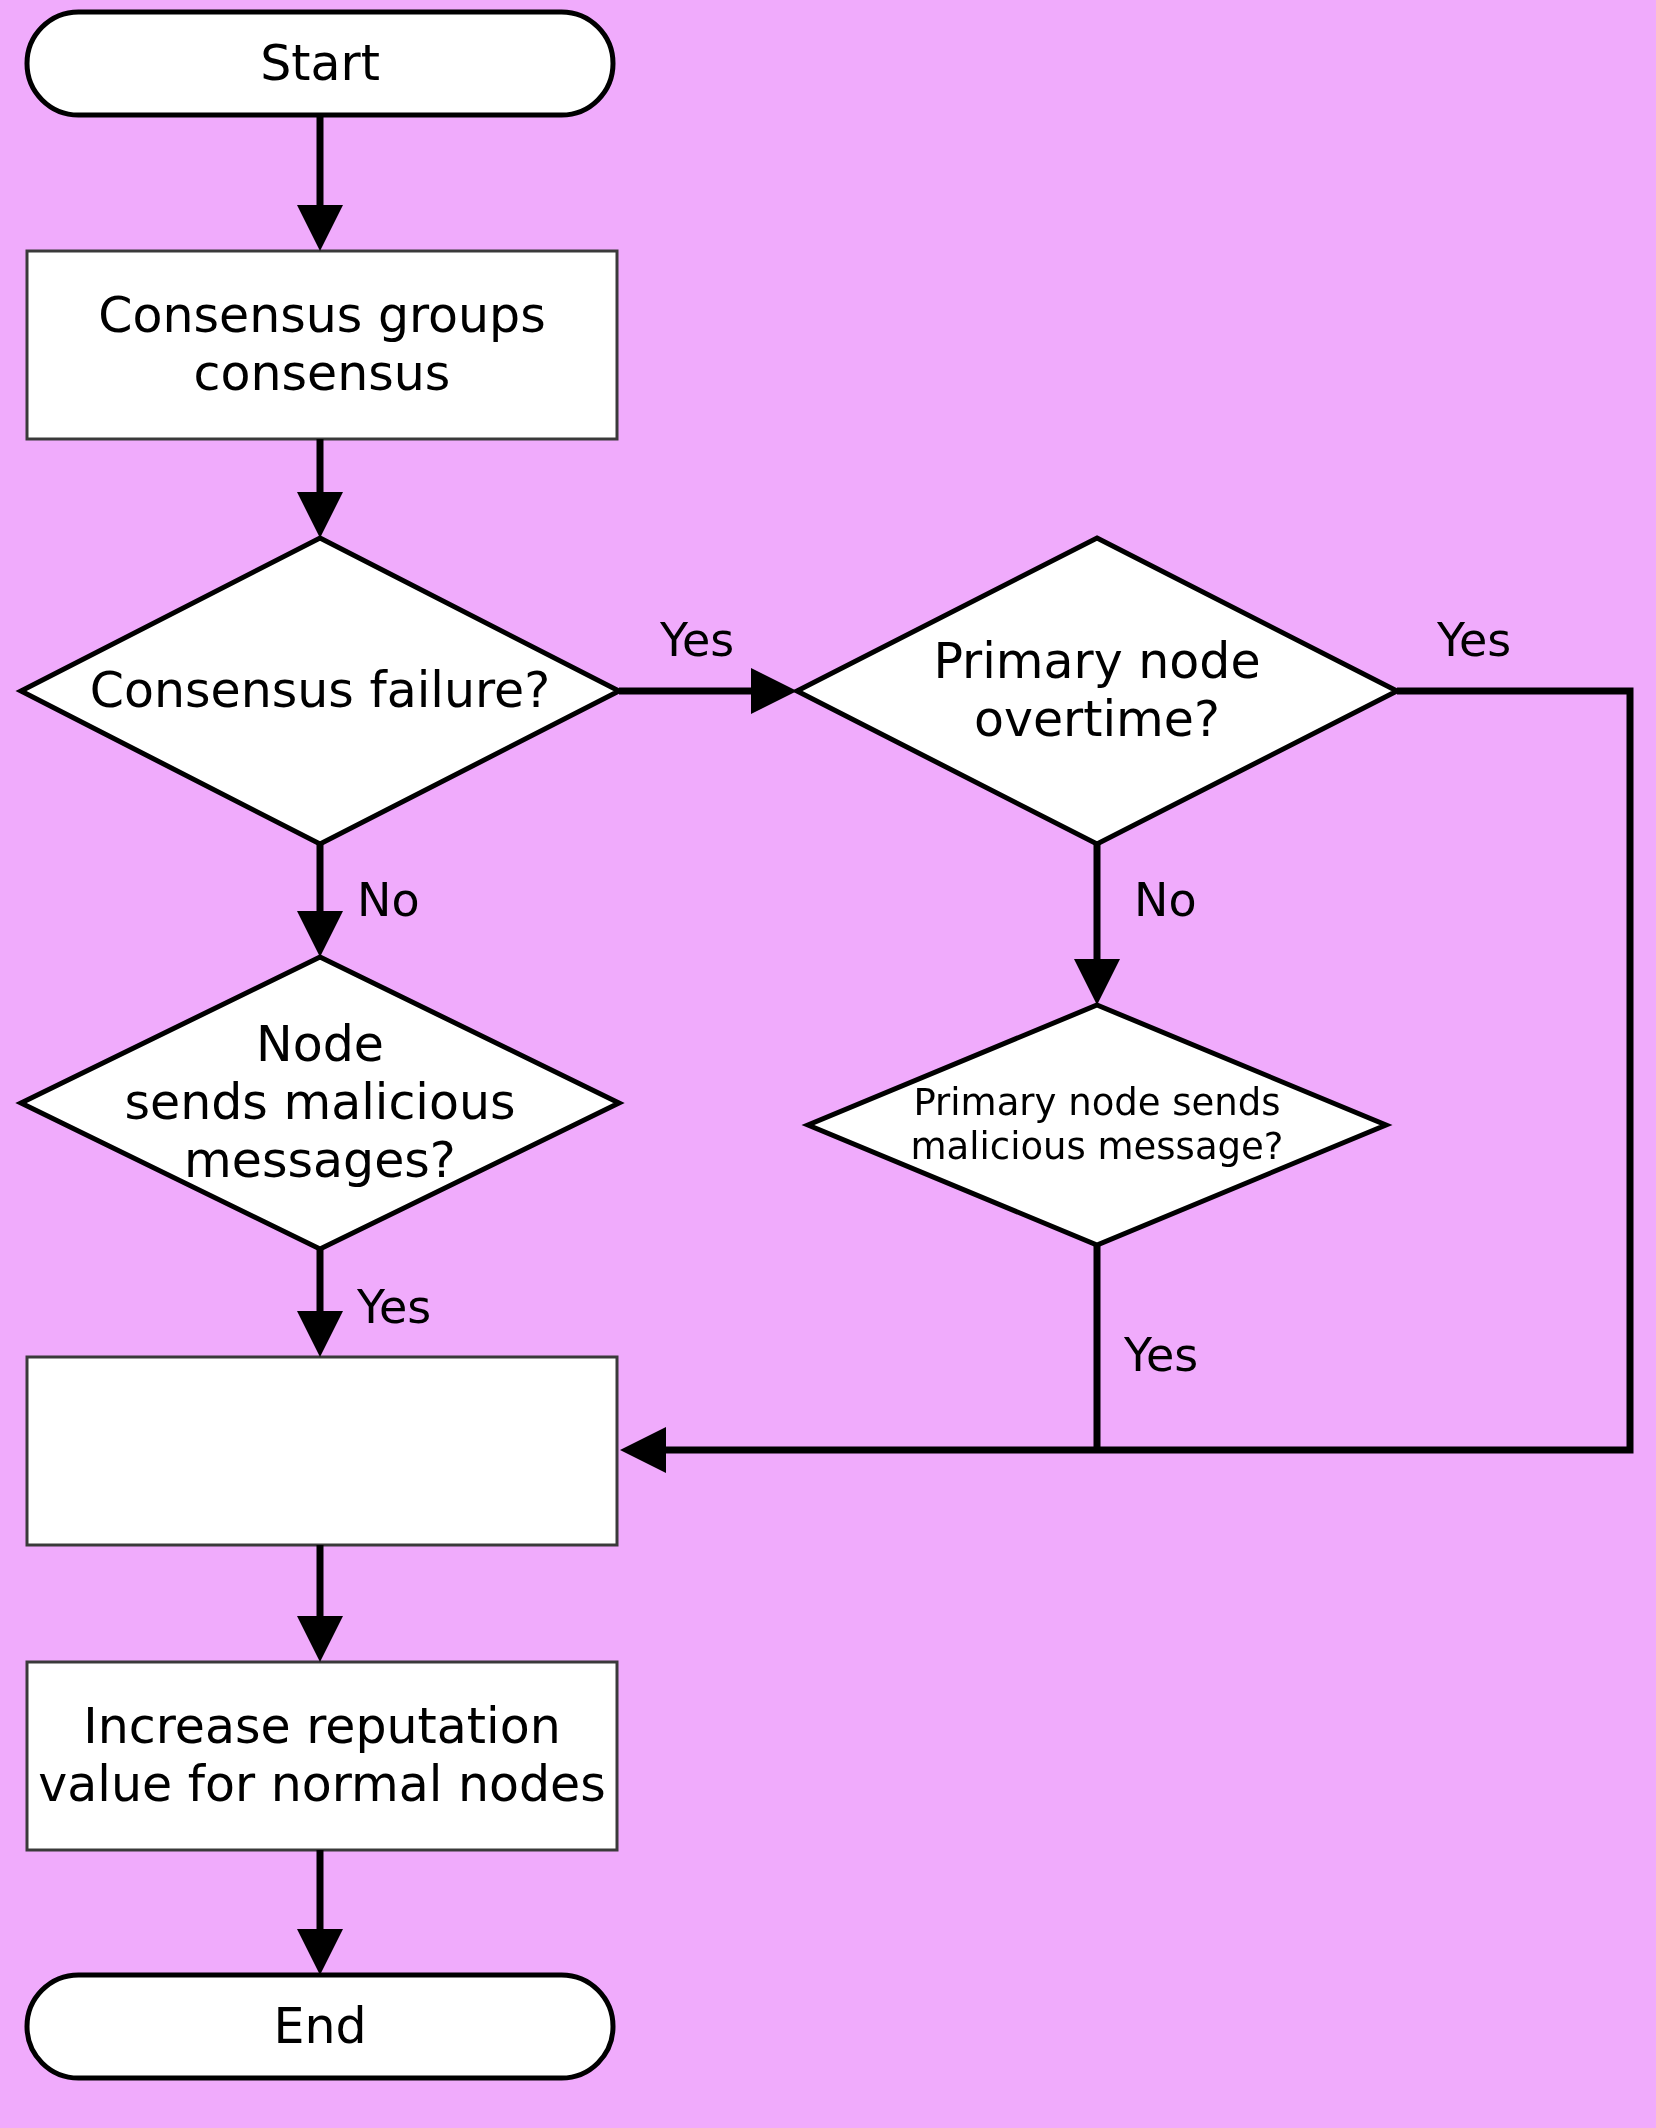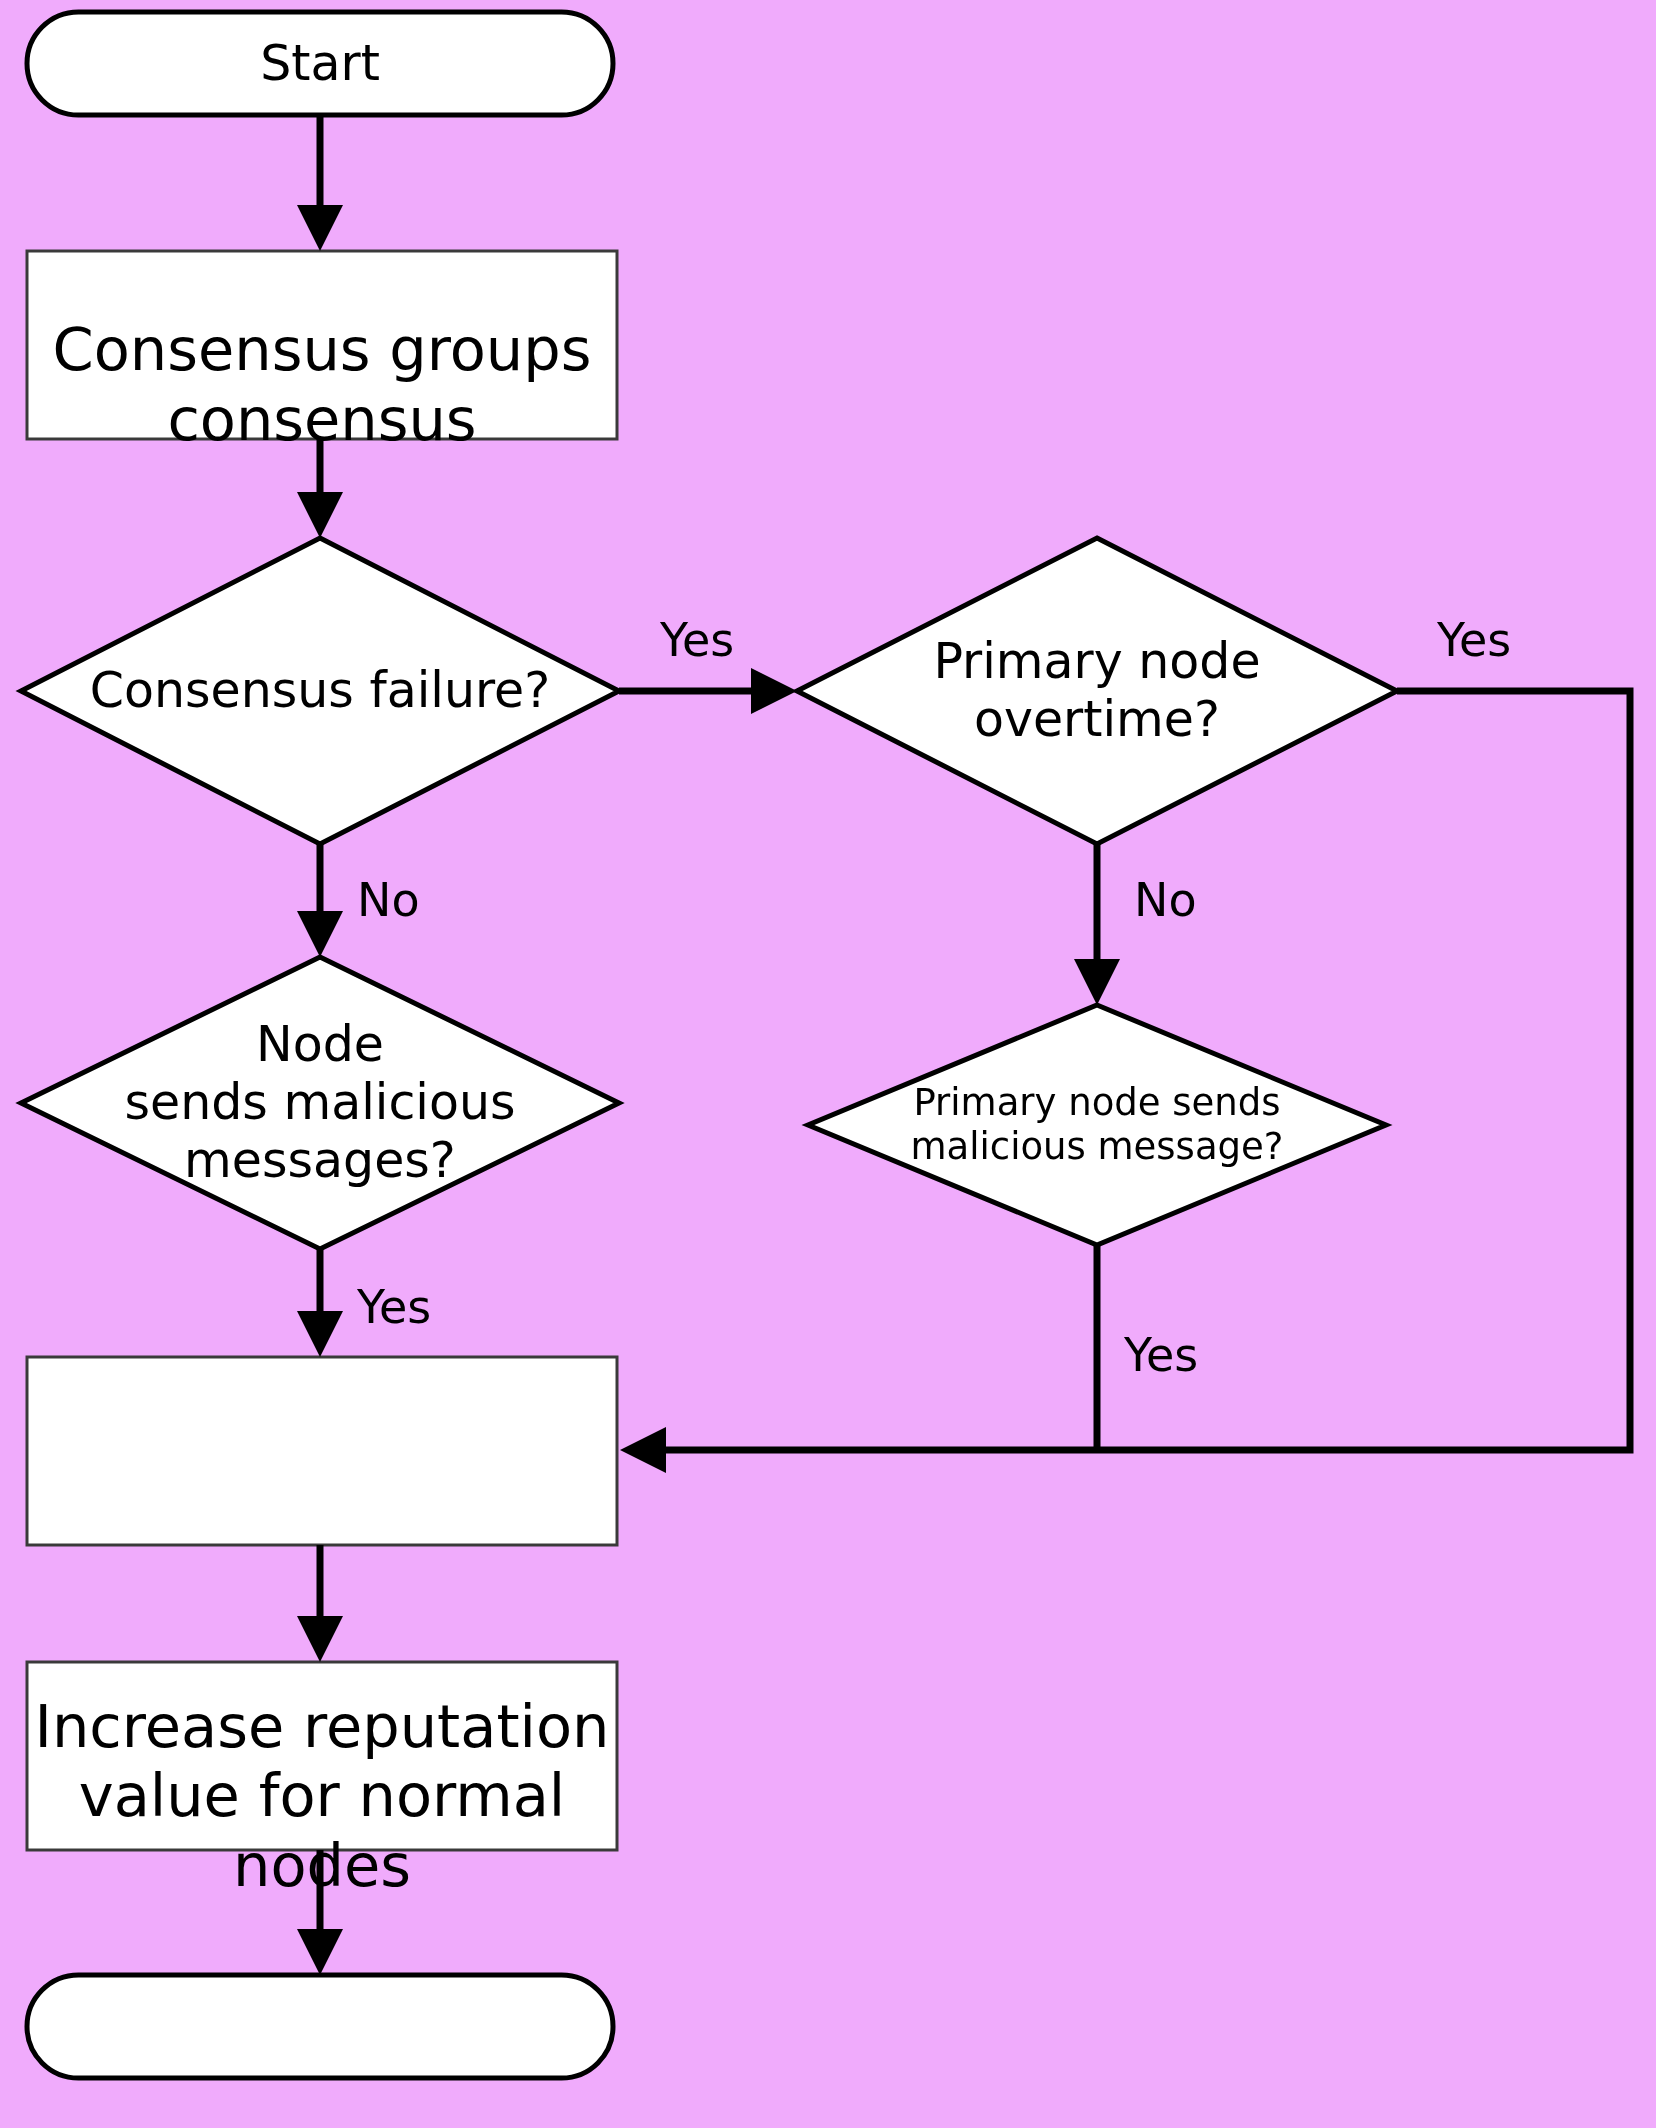--- a/index.html
+++ b/index.html
@@ -53,21 +53,21 @@
     display: flex;
     align-items: center;
     justify-content: center;
     text-align: center;
     color: #000000;
     line-height: 1.18;
     pointer-events: none;
     white-space: pre-line;
   }
   .lbl-terminator { font-size: 49px; }
-  .lbl-process    { font-size: 59px; margin-top: 40px; }
+  .lbl-process    { font-size: 49px; }
   .lbl-decision   { font-size: 49px; }
   .lbl-decision-sm{ font-size: 37px; }
   .edge-label {
     position: absolute;
     color: #000000;
     font-size: 46px;
     line-height: 1;
     white-space: nowrap;
     pointer-events: none;
   }
@@ -162,20 +162,21 @@
 sends malicious
 messages?</div>
 
   <div class="node-label lbl-decision-sm" style="left:808px; top:1072px; width:578px; height:106px;">Primary node sends
 malicious message?</div>
 
 
   <div class="node-label lbl-process" style="left:27px; top:1662px; width:590px; height:188px;border-radius:17px;">Increase reputation
 value for normal nodes</div>
 
+  <div class="node-label lbl-terminator" style="left:27px; top:1975px; width:586px; height:103px;">End</div>
 
   <div class="edge-label" style="left:660px; top:617px;">Yes</div>
 
   <div class="edge-label" style="left:357px; top:877px;">No</div>
 
   <div class="edge-label" style="left:1437px; top:617px;">Yes</div>
 
   <div class="edge-label" style="left:1134px; top:877px;">No</div>
 
   <div class="edge-label" style="left:357px; top:1284px;">Yes</div>

